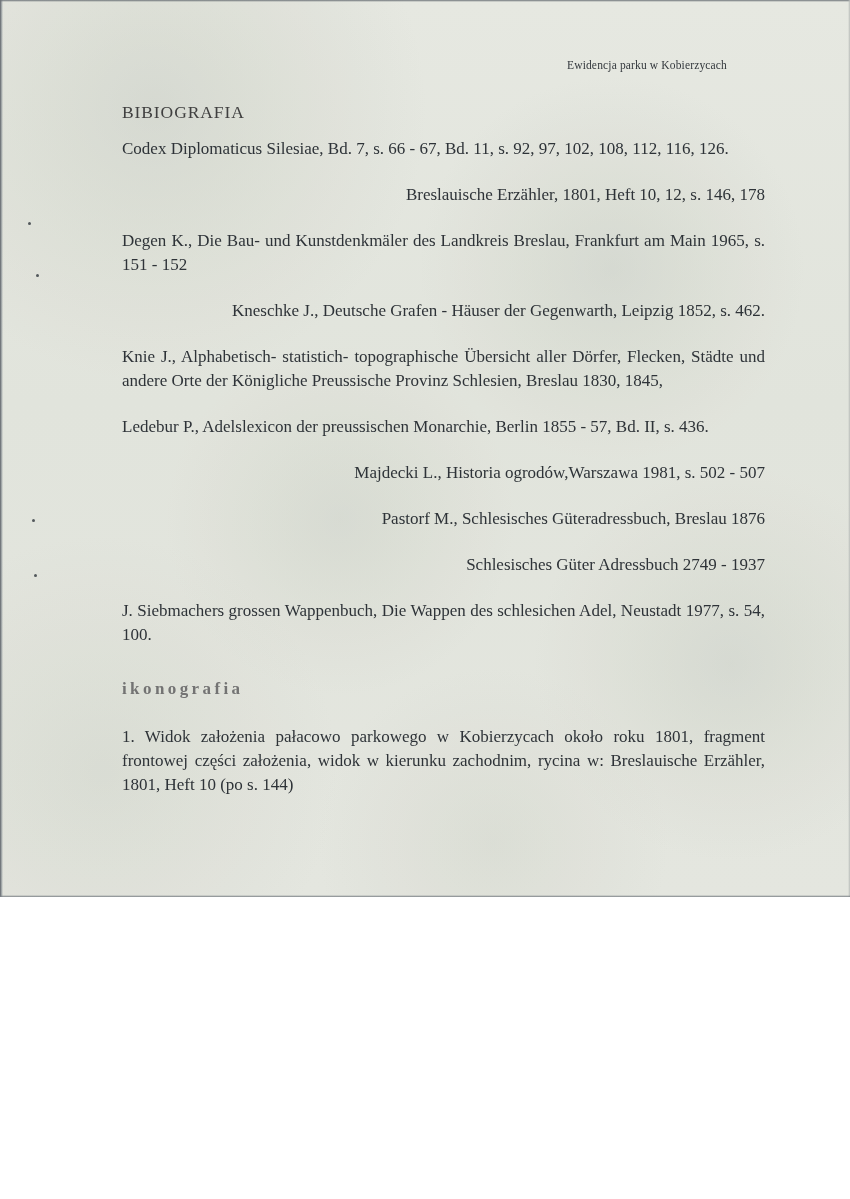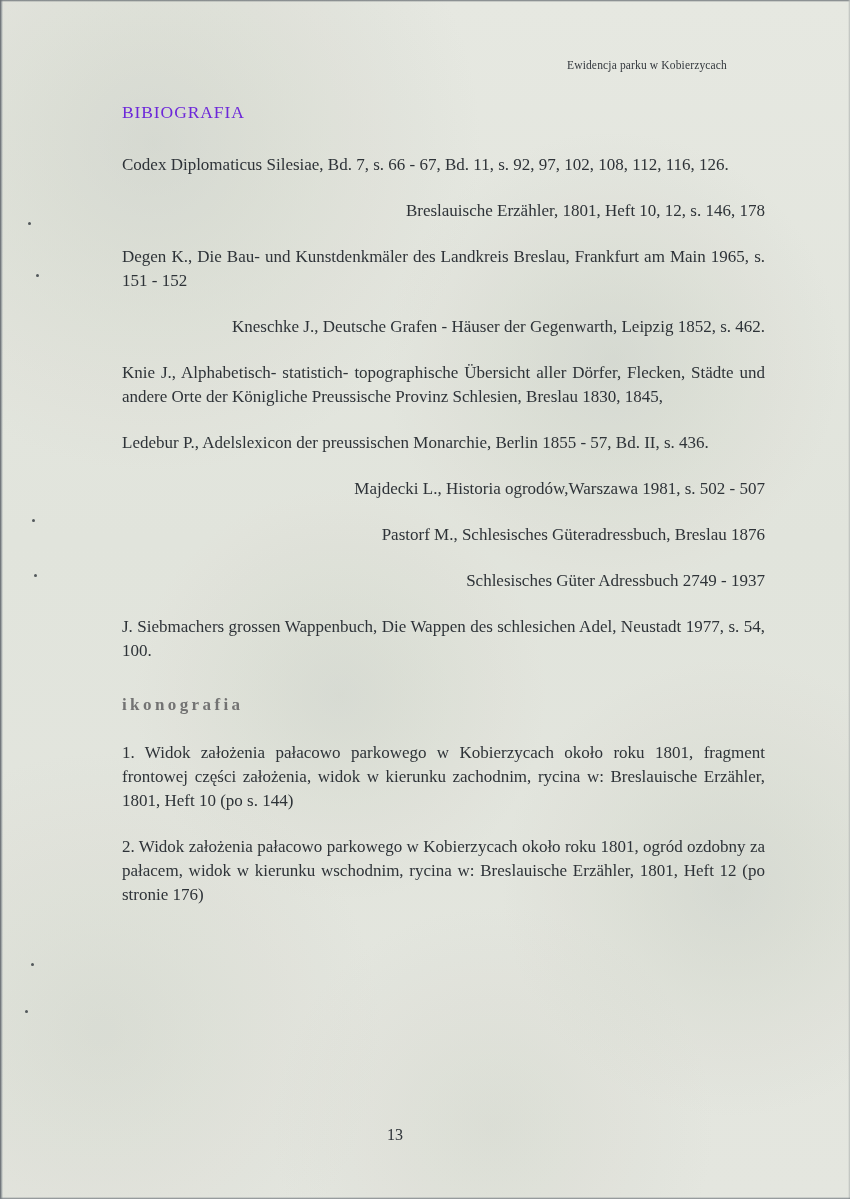--- a/index.html
+++ b/index.html
@@ -4,21 +4,21 @@
 <style>
   html, body {
     margin: 0;
     padding: 0;
     background: #ffffff;
   }
 
   .page {
     position: relative;
     width: 850px;
-    height: 1199px;
+    height: 897px;
     margin: 0 auto;
     background: #f1f2ee;
     overflow: hidden;
     font-family: "Liberation Serif", "DejaVu Serif", serif;
     color: #2e3338;
     box-sizing: border-box;
   }
 
   
   .paper-texture {
@@ -78,23 +78,23 @@
   .content {
     position: absolute;
     left: 122px;
     top: 102px;
     width: 656px;
   }
 
   .doc-title {
     font-size: 17.5px;
     letter-spacing: 0.9px;
-    margin: 0 0 30px 0;
+    margin: 0 0 14px 0;
     font-weight: normal;
-    color: #6d28d9;
+    color: #404040;
   }
 
   .entry {
     font-size: 17px;
     line-height: 24px;
     margin: 0 13px 22px 0;
     text-align: justify;
     text-justify: inter-word;
     color: #2e3338;
   }
@@ -152,19 +152,18 @@
     <p class="entry">Knie J., Alphabetisch- statistich- topographische Übersicht aller Dörfer, Flecken, Städte und andere Orte der Königliche Preussische Provinz Schlesien, Breslau 1830, 1845,</p>
     <p class="entry">Ledebur P., Adelslexicon der preussischen Monarchie, Berlin 1855 - 57, Bd. II, s. 436.</p>
     <p class="entry single">Majdecki L., Historia ogrodów,Warszawa 1981, s. 502 - 507</p>
     <p class="entry single">Pastorf M., Schlesisches Güteradressbuch, Breslau 1876</p>
     <p class="entry single">Schlesisches Güter Adressbuch 2749 - 1937</p>
     <p class="entry">J. Siebmachers grossen Wappenbuch, Die Wappen des schlesichen Adel, Neustadt 1977, s. 54, 100.</p>
 
     <h2 class="section-heading">ikonografia</h2>
 
     <p class="entry">1. Widok założenia pałacowo parkowego w Kobierzycach około roku 1801, fragment frontowej części założenia, widok w kierunku zachodnim, rycina w: Breslauische Erzähler, 1801, Heft 10 (po s. 144)</p>
-    <p class="entry">2. Widok założenia pałacowo parkowego w Kobierzycach około roku 1801, ogród ozdobny za pałacem, widok w kierunku wschodnim, rycina w: Breslauische Erzähler, 1801, Heft 12 (po stronie 176)</p>
 
   </div>
 
   <div class="folio">13</div>
 
 </div>
 
 </body></html>

